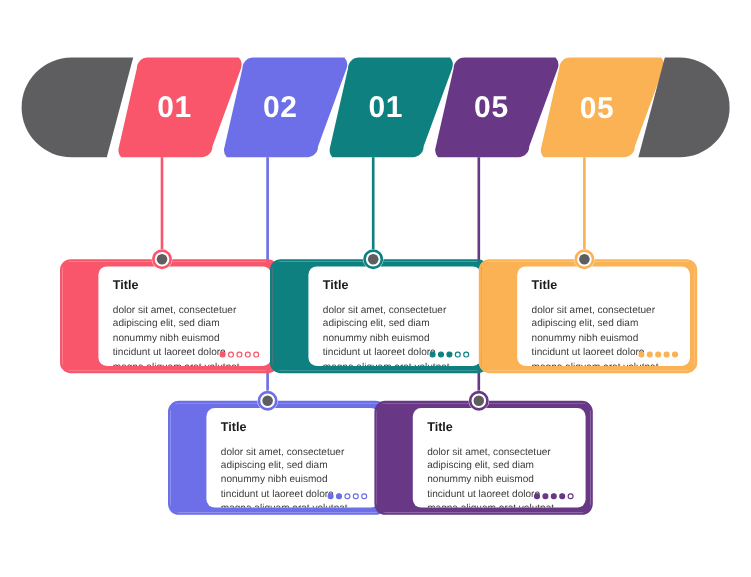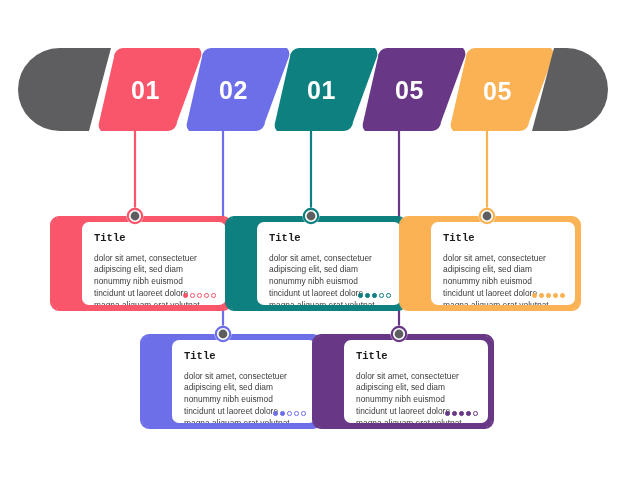--- a/index.html
+++ b/index.html
@@ -68,21 +68,21 @@
     box-sizing: border-box;
     padding: 11px 12px 8px 12px;
     overflow: hidden;
   }
   .card-title {
     font-size: 10.5px;
     font-weight: bold;
     color: #1b1b1b;
     margin: 0 0 9px 0;
     line-height: 1;
-    font-family: Liberation Mono, monospace;
+    font-family: Liberation Sans, sans-serif;
   }
   .card-body {
     font-size: 8.4px;
     color: #3c3c3c;
     line-height: 1.42;
     margin: 0;
     font-family: "Liberation Sans", sans-serif;
   }
   .dots {
     position: absolute;

